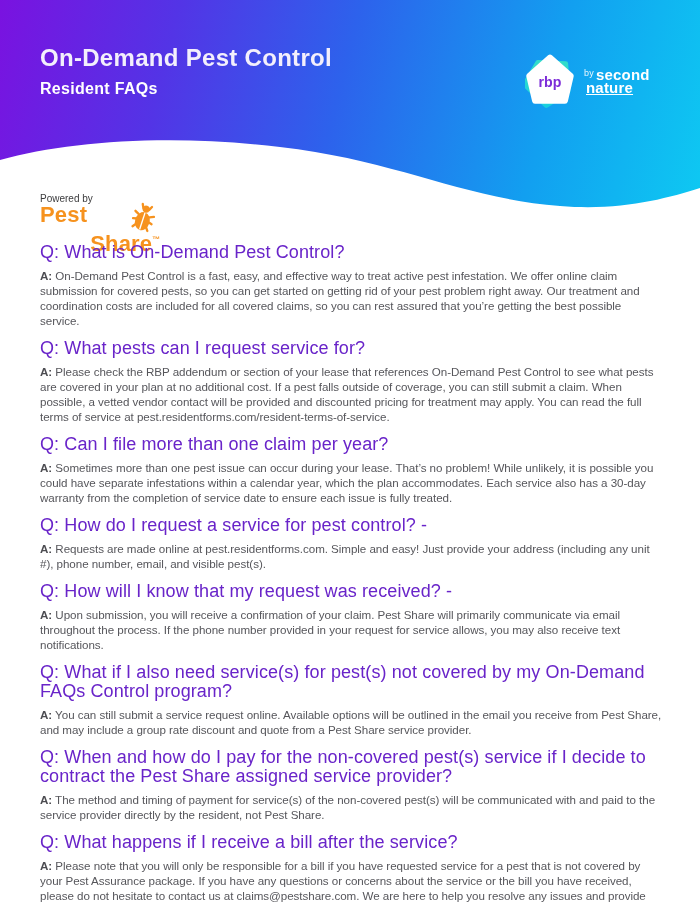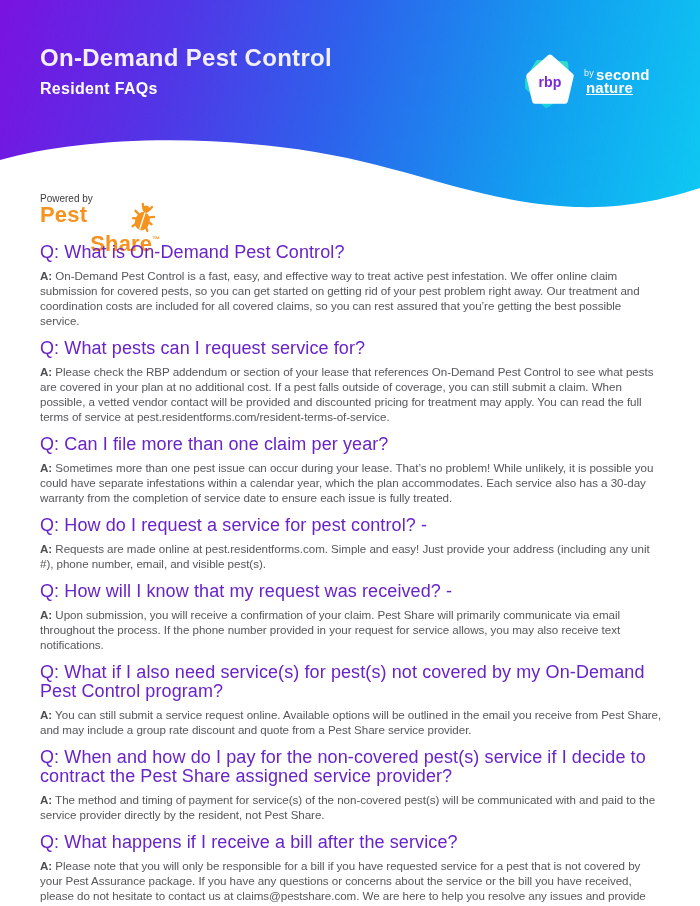--- a/index.html
+++ b/index.html
@@ -127,21 +127,21 @@
       <h3>Q: How do I request a service for pest control? -</h3>
       <p><b>A:</b> <span>Requests are made online at pest.residentforms.com. Simple and easy! Just provide your address (including any unit #), phone number, email, and visible pest(s).</span></p>
     </section>
 
     <section class="faq">
       <h3>Q: How will I know that my request was received? -</h3>
       <p><b>A:</b> <span>Upon submission, you will receive a confirmation of your claim. Pest Share will primarily communicate via email throughout the process. If the phone number provided in your request for service allows, you may also receive text notifications.</span></p>
     </section>
 
     <section class="faq">
-      <h3>Q: What if I also need service(s) for pest(s) not covered by my On-Demand Pest Control program?</h3>
+      <h3>Q: What if I also need service(s) for pest(s) not covered by my On-Demand FAQs Control program?</h3>
       <p><b>A:</b> <span>You can still submit a service request online. Available options will be outlined in the email you receive from Pest Share, and may include a group rate discount and quote from a Pest Share service provider.</span></p>
     </section>
 
     <section class="faq">
       <h3>Q: When and how do I pay for the non-covered pest(s) service if I decide to contract the Pest Share assigned service provider?</h3>
       <p><b>A:</b> <span>The method and timing of payment for service(s) of the non-covered pest(s) will be communicated with and paid to the service provider directly by the resident, not Pest Share.</span></p>
     </section>
 
     <section class="faq">
       <h3>Q: What happens if I receive a bill after the service?</h3>

